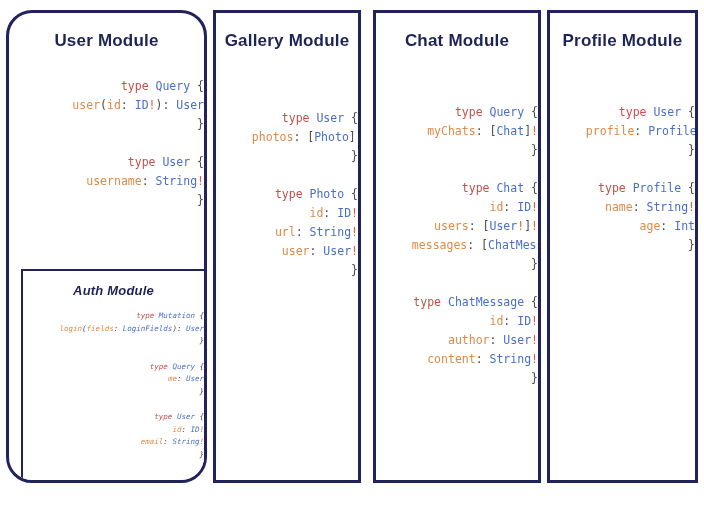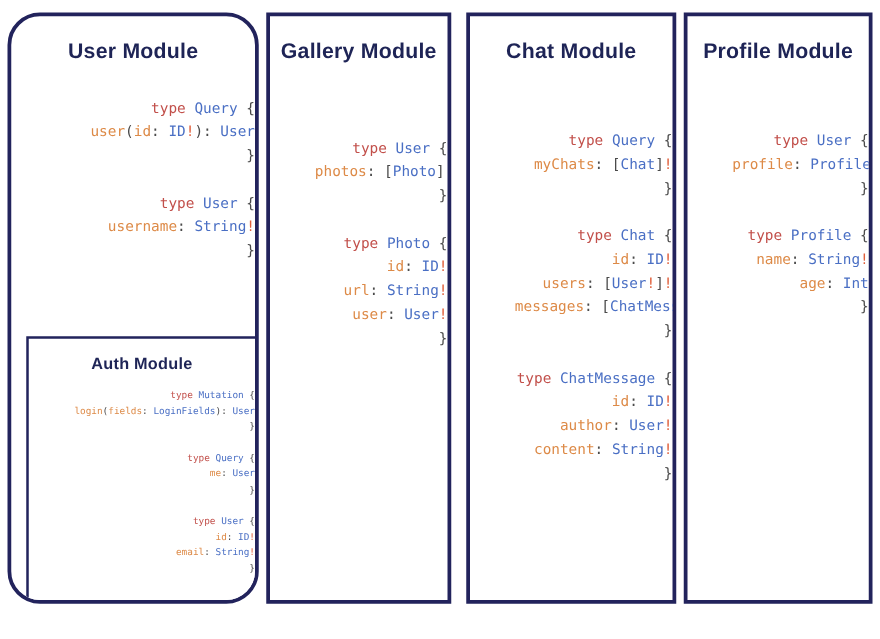--- a/index.html
+++ b/index.html
@@ -25,20 +25,21 @@
   
   .card {
     position: absolute;
     background: #ffffff;
     border: 3px solid #22235c;
     box-sizing: border-box;
     overflow: hidden;
   }
   .card.inner {
     border-width: 2px;
+    font-style: italic;
   }
 
   .card-title {
     text-align: center;
     font-weight: bold;
     color: #1e2456;
     letter-spacing: 0.2px;
   }
   .card-title.lg { font-size: 17px; margin-top: 18px; }
   .card-title.sm { font-size: 13px; margin-top: 12px; }

